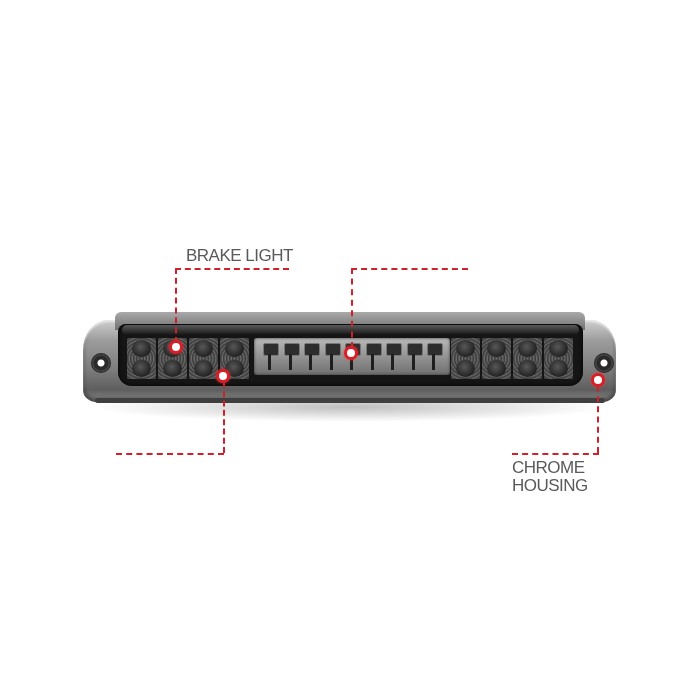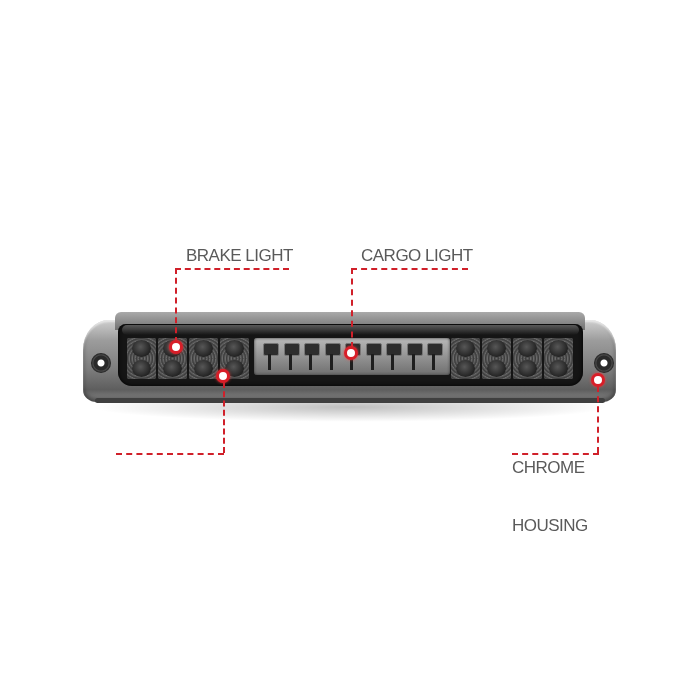--- a/index.html
+++ b/index.html
@@ -101,28 +101,27 @@
     <div class="led-cell"></div>
   </div>
 
   <div class="lens-glare"></div>
 
   <div class="label" style="left:186px;top:234px;">BRAKE LIGHT</div>
   <div class="dash-h" style="left:175px;top:256px;width:114px;"></div>
   <div class="dash-v" style="left:175px;top:256px;height:75px;"></div>
   <div class="dot" style="left:169px;top:328px;"></div>
 
-  <div class="label" style="left:361px;top:234px;">CARGO LIGHT</div>
   <div class="dash-h" style="left:351px;top:256px;width:117px;"></div>
   <div class="dash-v" style="left:351px;top:256px;height:80px;"></div>
   <div class="dot" style="left:344px;top:334px;"></div>
 
   <div class="dot" style="left:216px;top:357px;"></div>
   <div class="dash-v" style="left:223px;top:370px;height:71px;"></div>
   <div class="dash-h" style="left:116px;top:441px;width:108px;"></div>
 
   <div class="dot" style="left:591px;top:361px;"></div>
   <div class="dash-v" style="left:597px;top:374px;height:67px;"></div>
   <div class="dash-h" style="left:512px;top:441px;width:87px;"></div>
   <div class="label" style="left:512px;top:446px;">CHROME</div>
-  <div class="label" style="left:512px;top:464px;margin-top:40px;">HOUSING</div>
+  <div class="label" style="left:512px;top:464px;">HOUSING</div>
 
 </div>
 
 </body></html>

